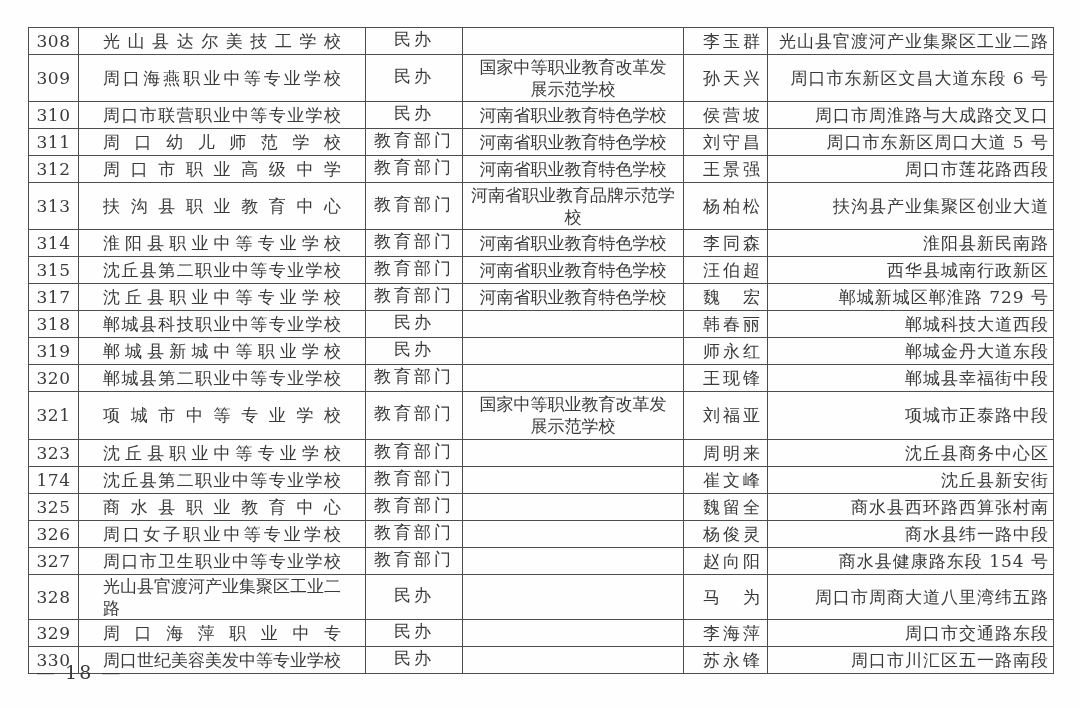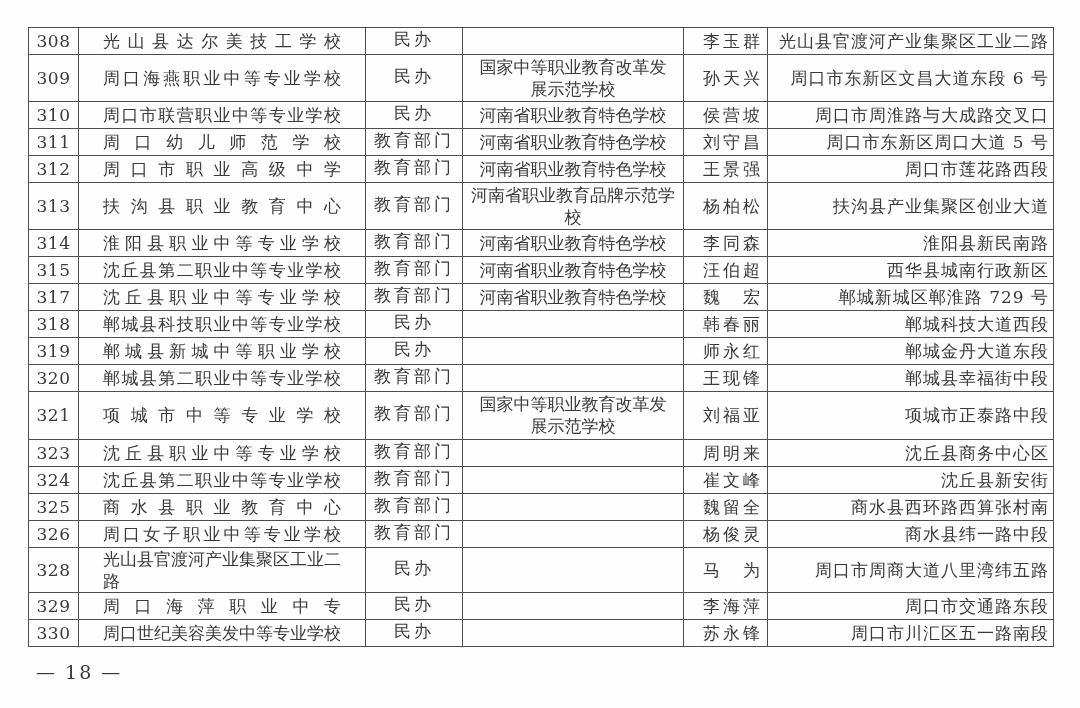--- a/index.html
+++ b/index.html
@@ -197,21 +197,21 @@
   </tr>
         <tr>
     <td class="c-no">323</td>
     <td class="c-school">沈丘县职业中等专业学校</td>
     <td class="c-type">教育部门</td>
     <td class="c-desig"></td>
     <td class="c-person">周明来</td>
     <td class="c-addr">沈丘县商务中心区</td>
   </tr>
         <tr>
-    <td class="c-no">324</td>
+    <td class="c-no">174</td>
     <td class="c-school">沈丘县第二职业中等专业学校</td>
     <td class="c-type">教育部门</td>
     <td class="c-desig"></td>
     <td class="c-person">崔文峰</td>
     <td class="c-addr">沈丘县新安街</td>
   </tr>
         <tr>
     <td class="c-no">325</td>
     <td class="c-school">商水县职业教育中心</td>
     <td class="c-type">教育部门</td>
@@ -221,20 +221,28 @@
   </tr>
         <tr>
     <td class="c-no">326</td>
     <td class="c-school">周口女子职业中等专业学校</td>
     <td class="c-type">教育部门</td>
     <td class="c-desig"></td>
     <td class="c-person">杨俊灵</td>
     <td class="c-addr">商水县纬一路中段</td>
   </tr>
         <tr>
+    <td class="c-no">327</td>
+    <td class="c-school">周口市卫生职业中等专业学校</td>
+    <td class="c-type">教育部门</td>
+    <td class="c-desig"></td>
+    <td class="c-person">赵向阳</td>
+    <td class="c-addr">商水县健康路东段 154 号</td>
+  </tr>
+        <tr>
     <td class="c-no">328</td>
     <td class="c-school">光山县官渡河产业集聚区工业二路</td>
     <td class="c-type">民办</td>
     <td class="c-desig"></td>
     <td class="c-person">马　为</td>
     <td class="c-addr">周口市周商大道八里湾纬五路</td>
   </tr>
         <tr>
     <td class="c-no">329</td>
     <td class="c-school">周口海萍职业中专</td>

